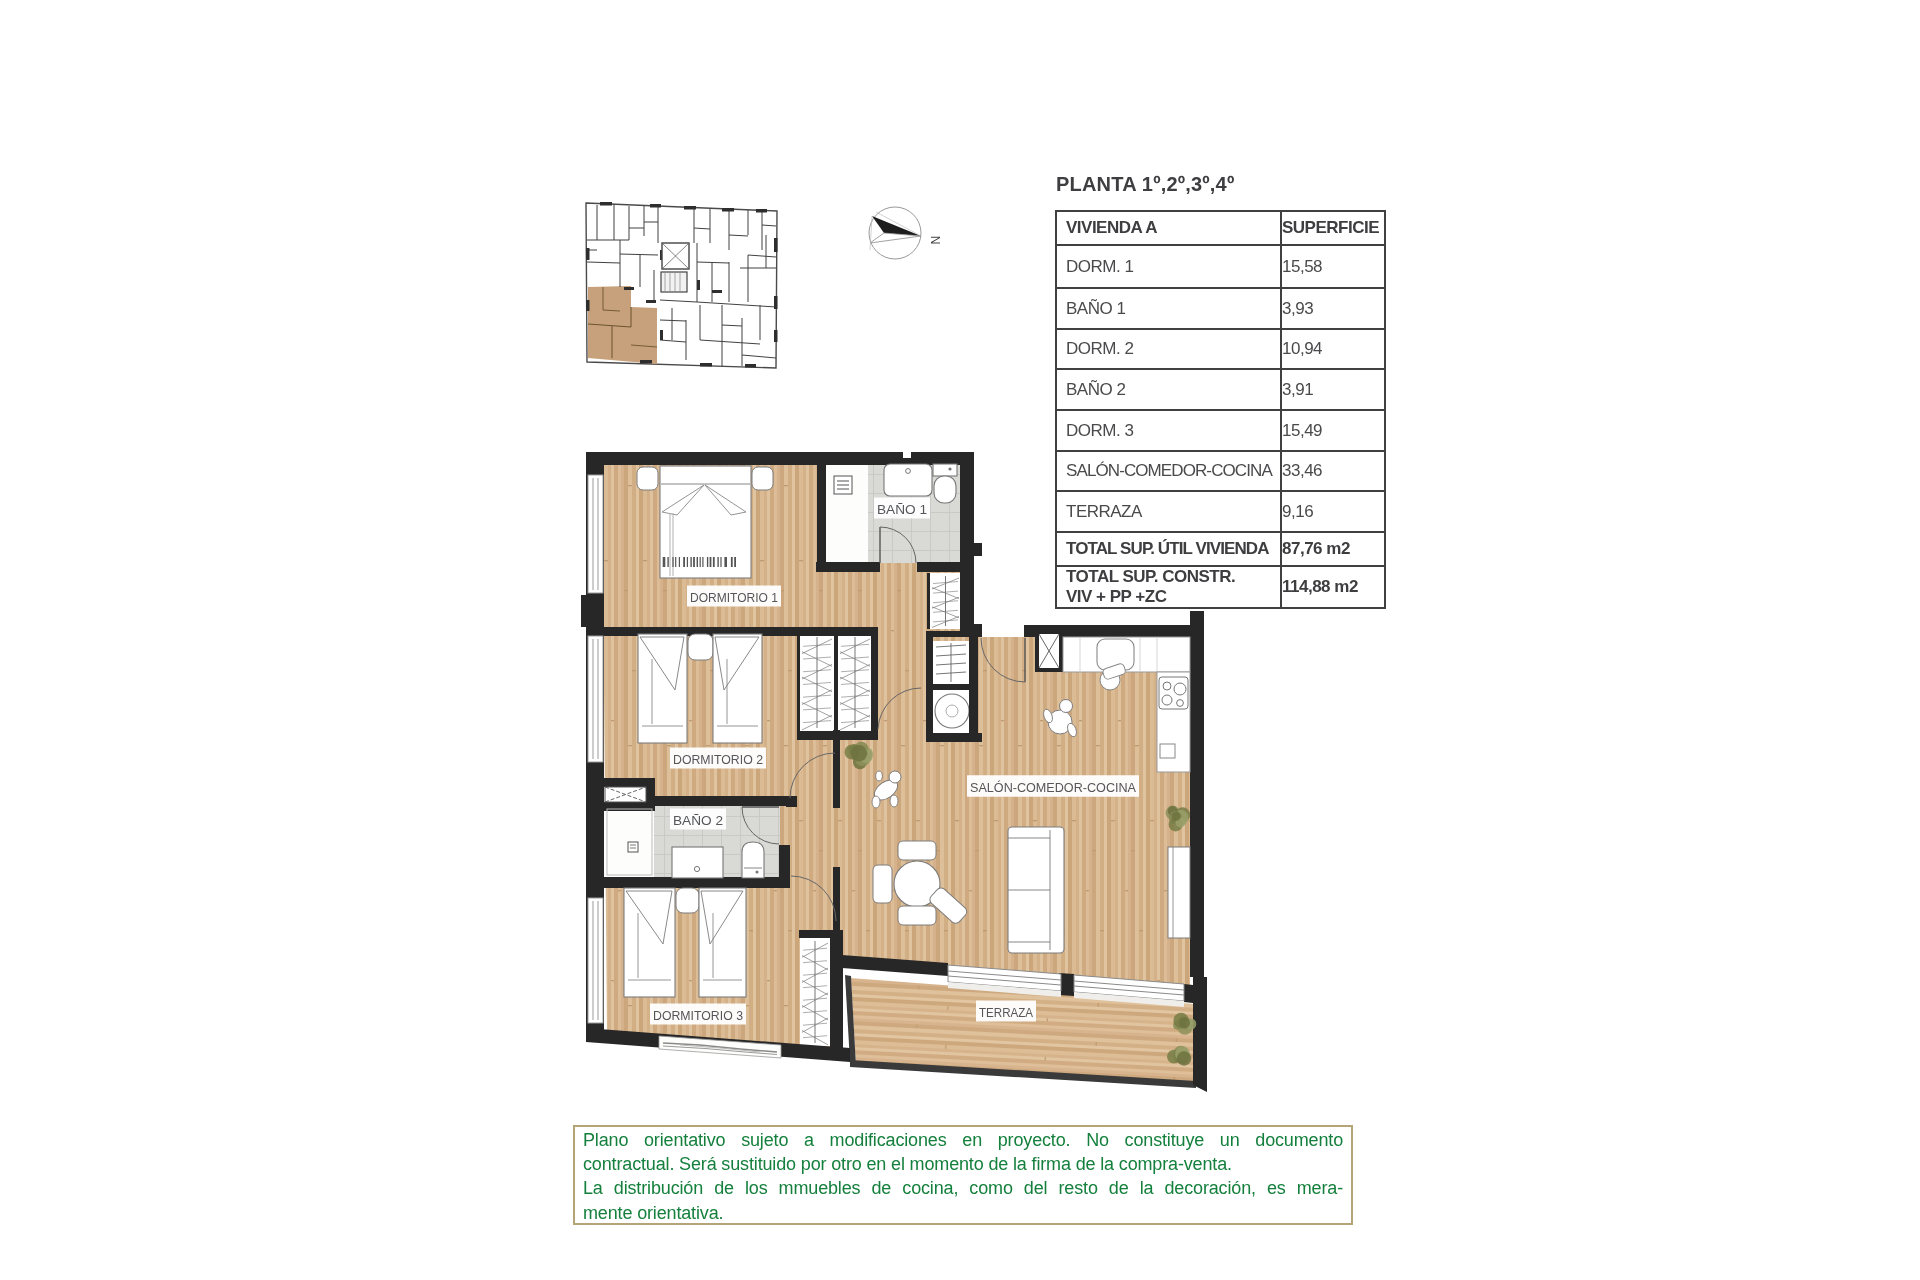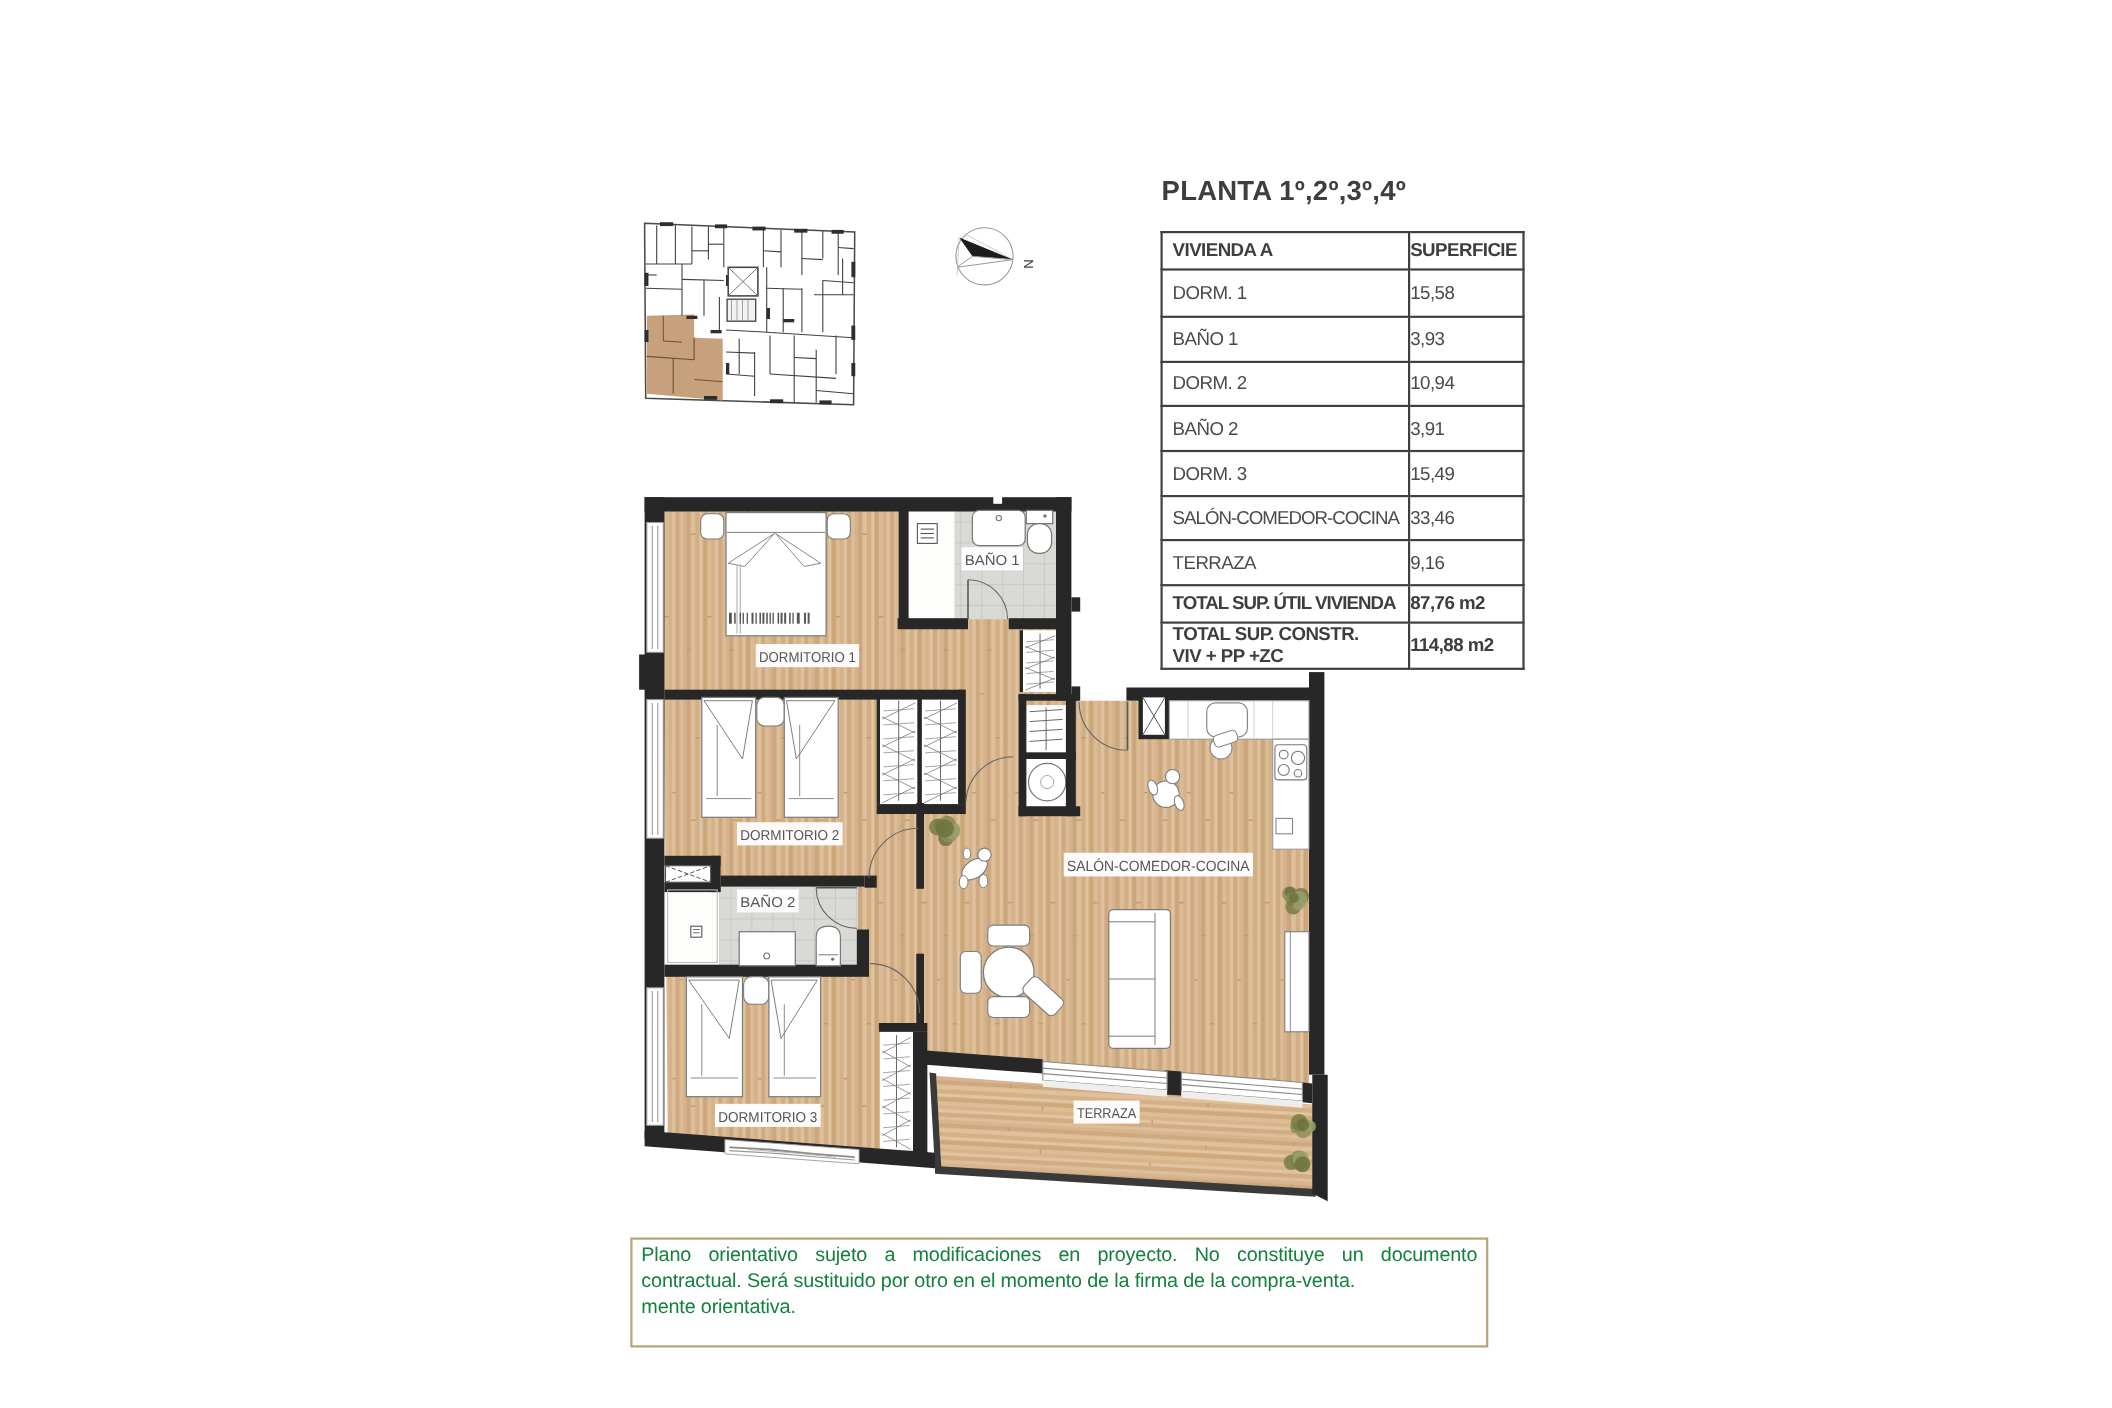--- a/index.html
+++ b/index.html
@@ -1,18 +1,18 @@
 <!DOCTYPE html>
 <html><head>
 <meta charset="utf-8">
 <style>
 html,body{margin:0;padding:0;width:1920px;height:1280px;background:#fff;font-family:"Liberation Sans",sans-serif;}
 #page{position:relative;width:1920px;height:1280px;overflow:hidden;}
 #plansvg{position:absolute;left:0;top:0;}
-#title{position:absolute;left:1056px;top:160px;font-size:25px;font-weight:bold;color:#3e3e40;letter-spacing:0.2px;}
+#title{position:absolute;left:1056px;top:173px;font-size:20px;font-weight:bold;color:#3e3e40;letter-spacing:0.2px;}
 #sup{position:absolute;left:1055px;top:210px;width:331px;border-collapse:collapse;table-layout:fixed;color:#4a4a4c;}
 #sup td{border:2px solid #404040;font-size:17px;padding:0 0 0 9px;letter-spacing:-0.5px;white-space:nowrap;}
 #sup td.n,#sup td.nh{width:102px;text-align:left;padding:0;}
 #sup tr.hdr td,#sup tr.b td{font-weight:bold;color:#3e3e40;border-radius:15px;}
 #sup span.t{letter-spacing:-0.9px;}
 #disc{position:absolute;left:573px;top:1125px;width:760px;height:94px;border:2px solid #b5a478;padding:1px 8px;color:#15803d;font-size:18px;line-height:24.2px;letter-spacing:-0.15px;}
 #disc div.j{text-align:justify;text-align-last:justify;}
 </style>
 </head>
 <body>
@@ -709,15 +709,16 @@
         <polygon points="870,243 921,236 884,233" fill="#fff" stroke="#8a8a8a" stroke-width="0.8"></polygon>
         <line x1="872" y1="216" x2="870" y2="250" stroke="#b4b4b4" stroke-width="0.6"></line>
         <line x1="921" y1="236" x2="876" y2="212" stroke="#b4b4b4" stroke-width="0.6"></line>
         <text x="931" y="240" font-size="12" fill="#444" font-family="Liberation Sans, sans-serif" transform="rotate(90 931 240)" text-anchor="middle">N</text>
       </g>
 </svg>
 
 <div id="disc">
 <div class="j">Plano orientativo sujeto a modificaciones en proyecto. No constituye un documento</div>
 <div>contractual. Será sustituido por otro en el momento de la firma de la compra-venta.</div>
+<div class="j">La distribución de los mmuebles de cocina, como del resto de la decoración, es mera-</div>
 <div>mente orientativa.</div>
 </div>
 </div>
 
 </body></html>

